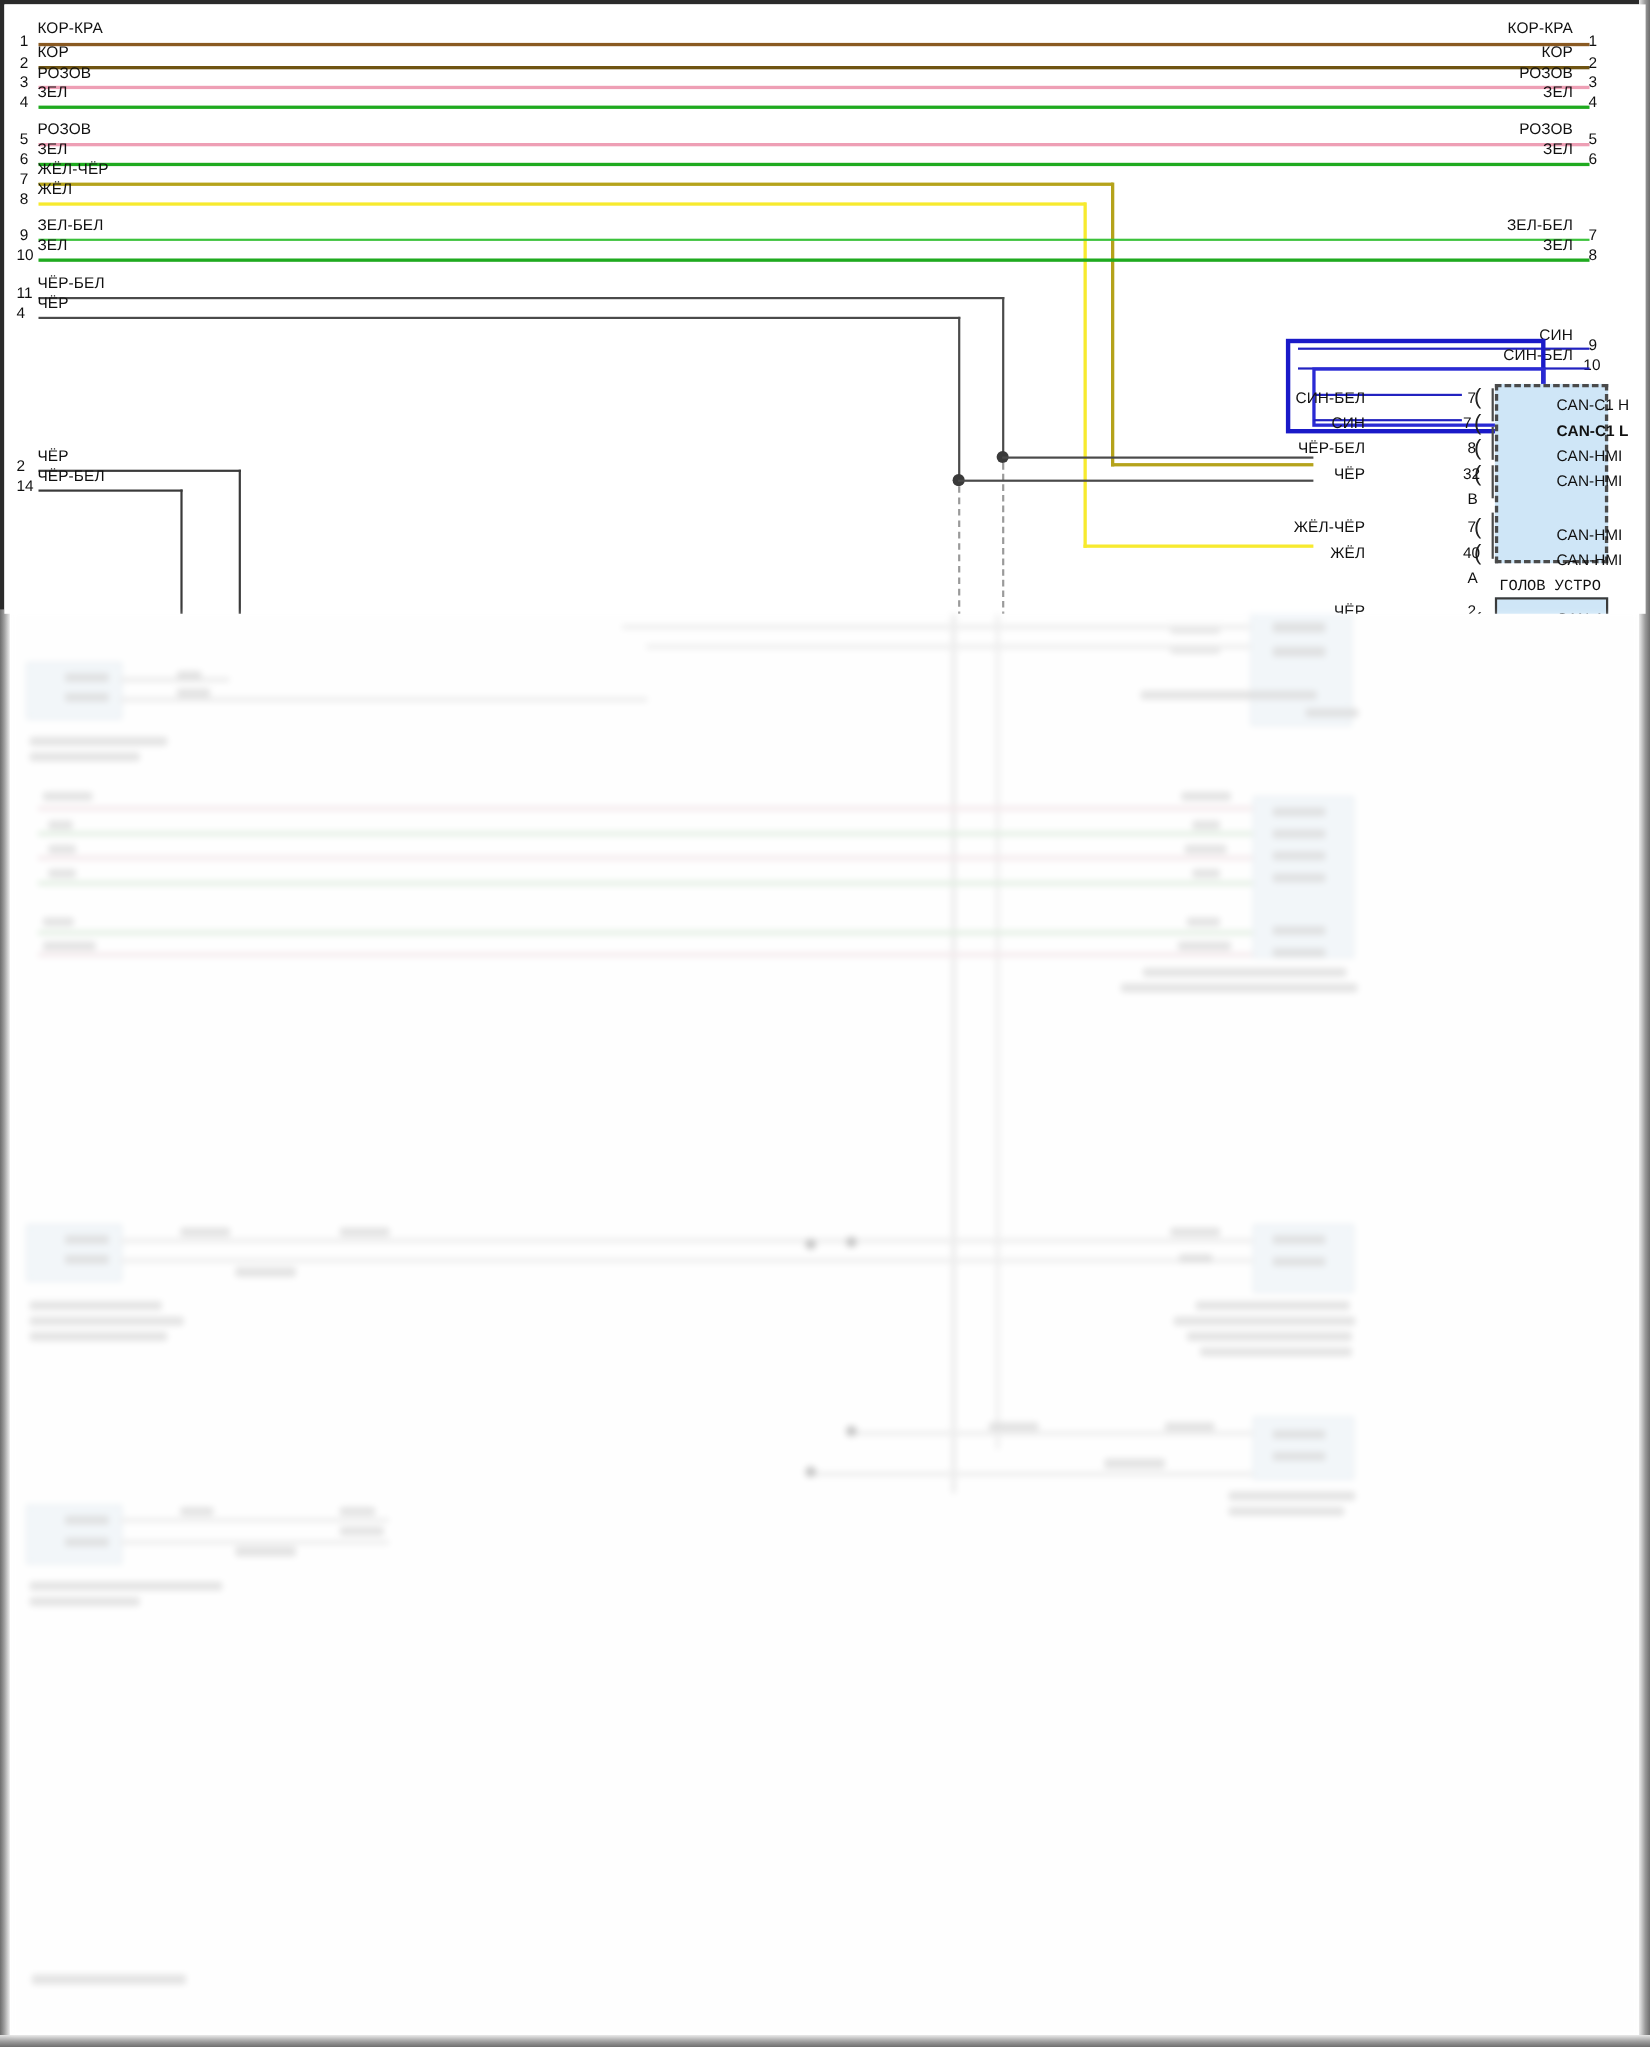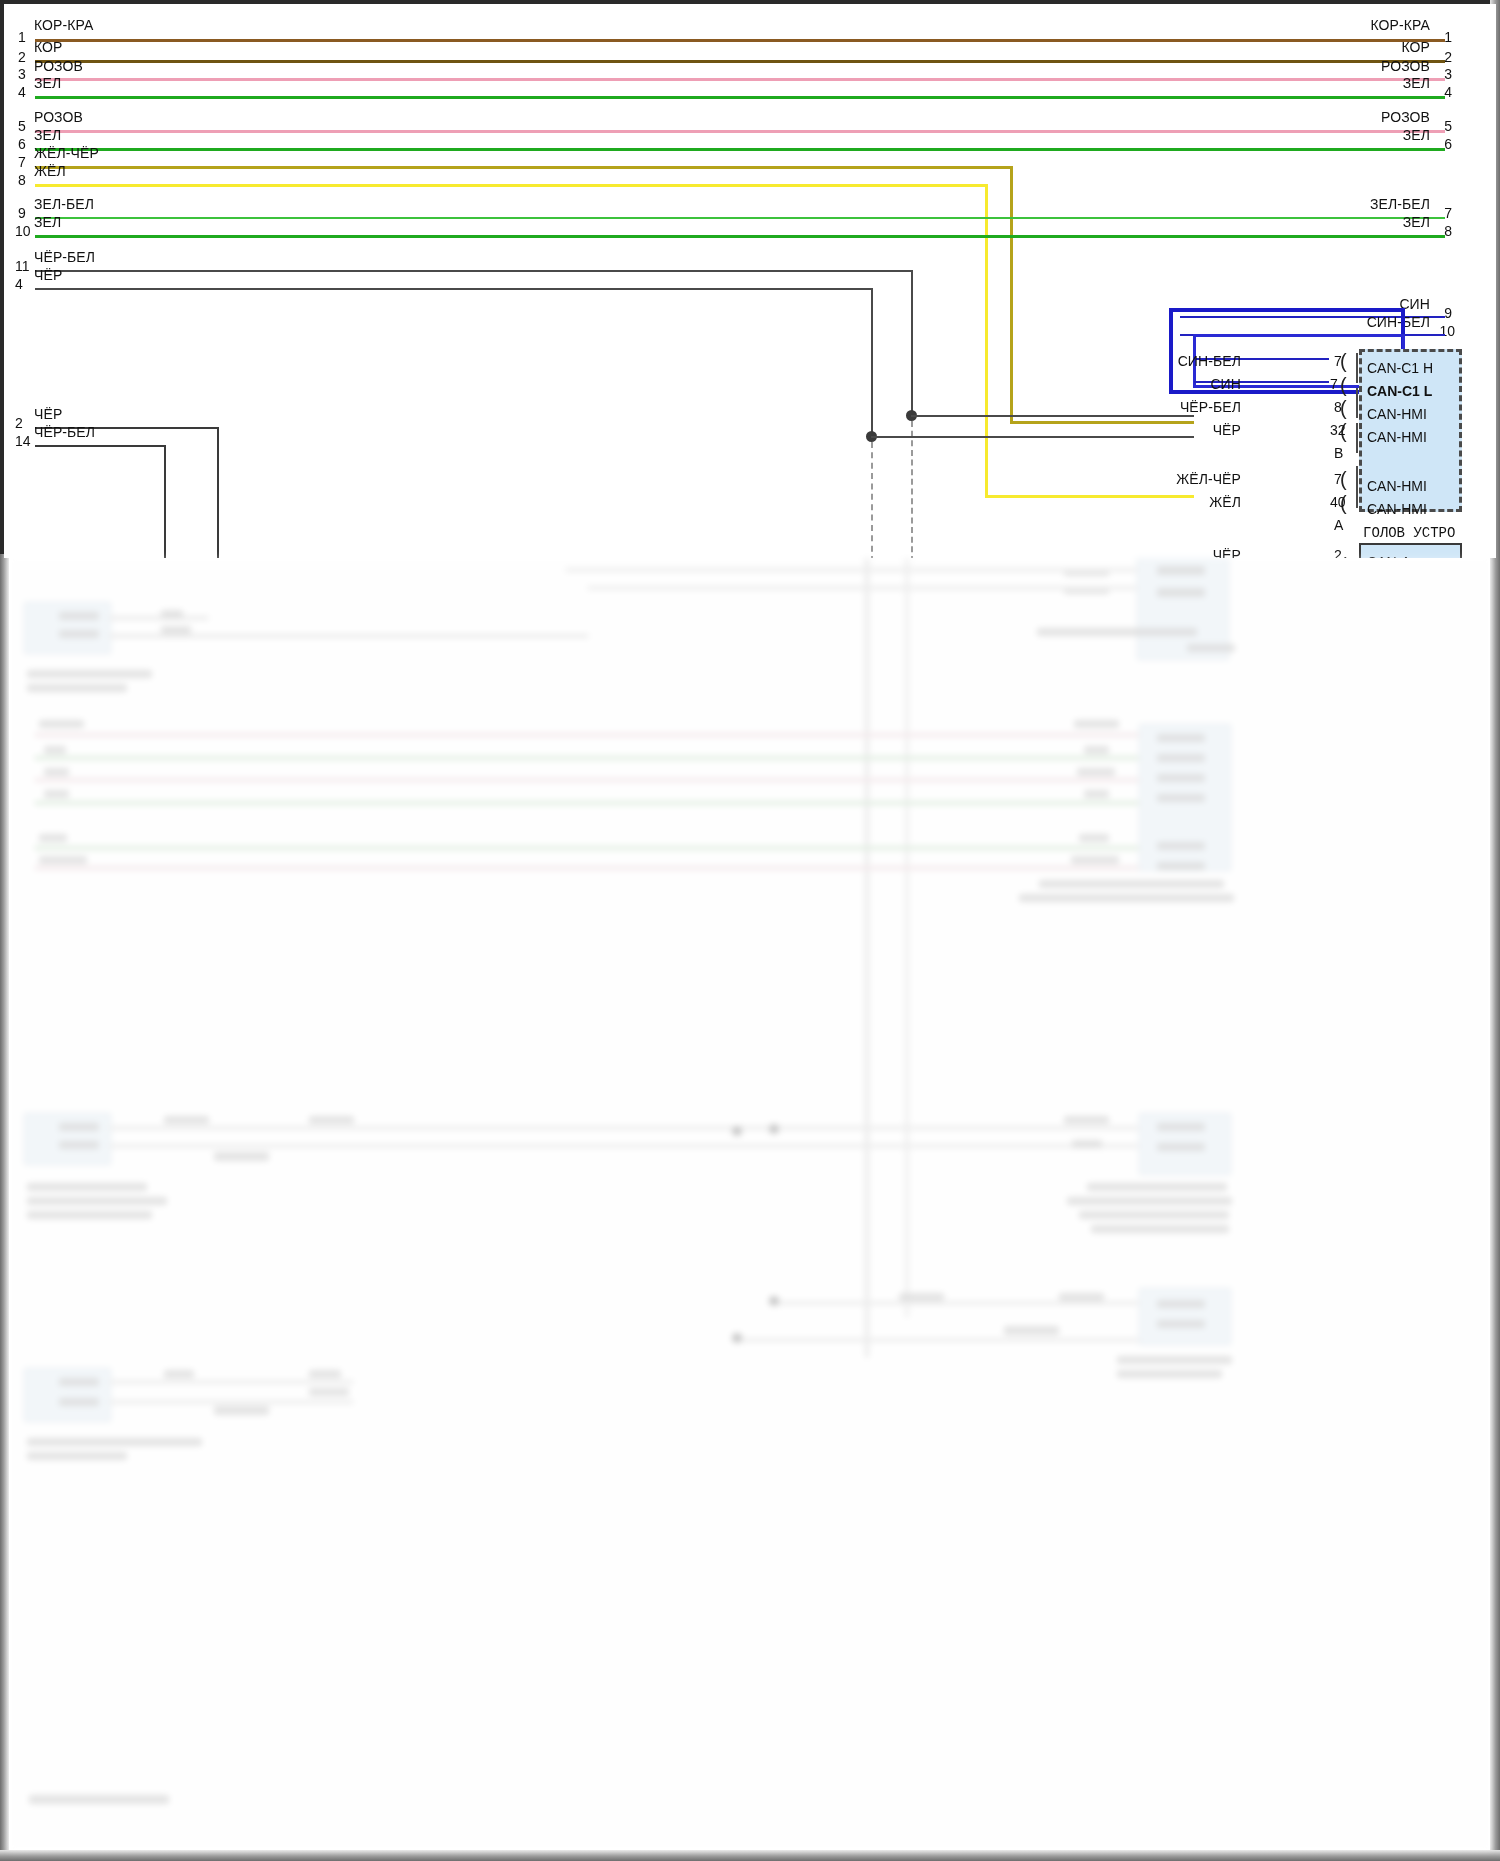--- a/index.html
+++ b/index.html
@@ -43,21 +43,21 @@
 
   .dash-v{position:absolute;width:0;border-left:2px dashed #9a9a9a;}
 
   .bluebox{position:absolute;border:4px solid #1a1ac8;background:transparent;}
   .bluebox-inner{position:absolute;border:3px solid #2a2ad4;background:transparent;}
 
   .conn{position:absolute;background:#cfe6f7;box-sizing:border-box;}
   .conn.dashed{border:3px dashed #4a4a4a;}
   .conn.solid{border:2px solid #3a3a3a;}
   .conn-title{position:absolute;font-size:14px;color:#111;white-space:nowrap;}
-  .conn-pin{position:absolute;font-size:14px;color:#111;white-space:nowrap;}
+  .conn-pin{position:absolute;font-size:14px;color:#111;white-space:nowrap;margin-left:48px;}
 
   .brace{position:absolute;font-size:20px;color:#222;line-height:1;}
   .vbar{position:absolute;width:2px;background:#4a4a4a;}
 
   
   .bblk{position:absolute;background:#cfe6f7;border:1px solid #9bbdd6;}
   .btxt{position:absolute;background:#8d8d8d;border-radius:2px;opacity:.75;}
   .bwire{position:absolute;height:4px;border-radius:2px;}
   .bvwire{position:absolute;width:4px;border-radius:2px;}
   .bdot{position:absolute;width:10px;height:10px;border-radius:50%;background:#555;}

